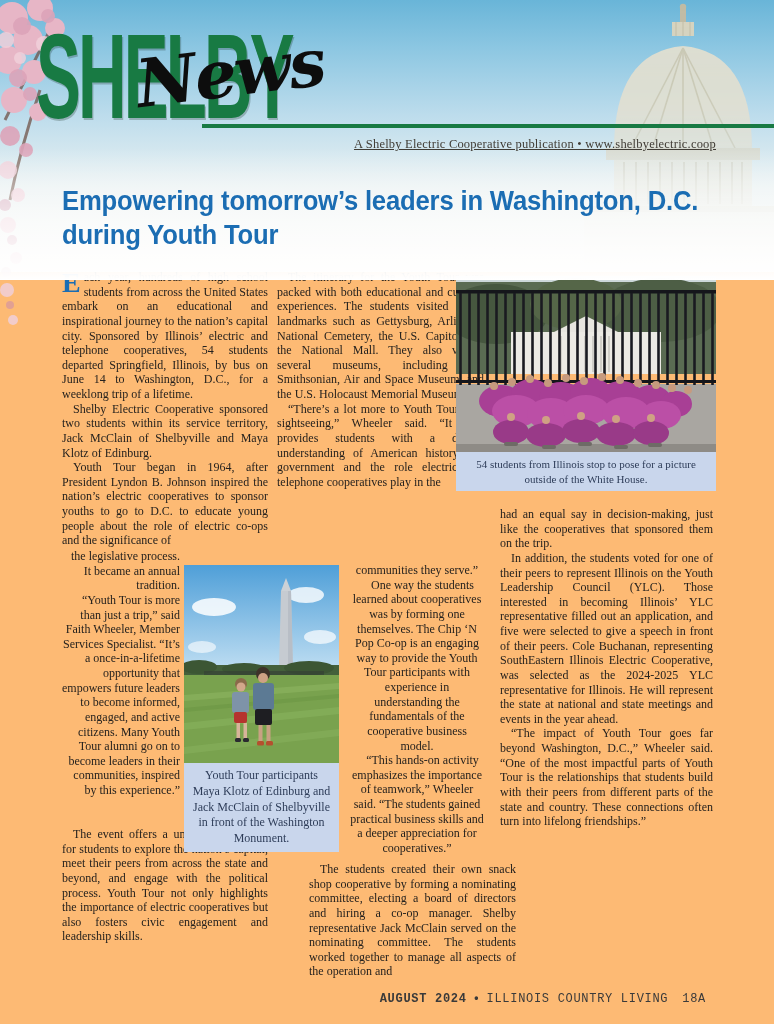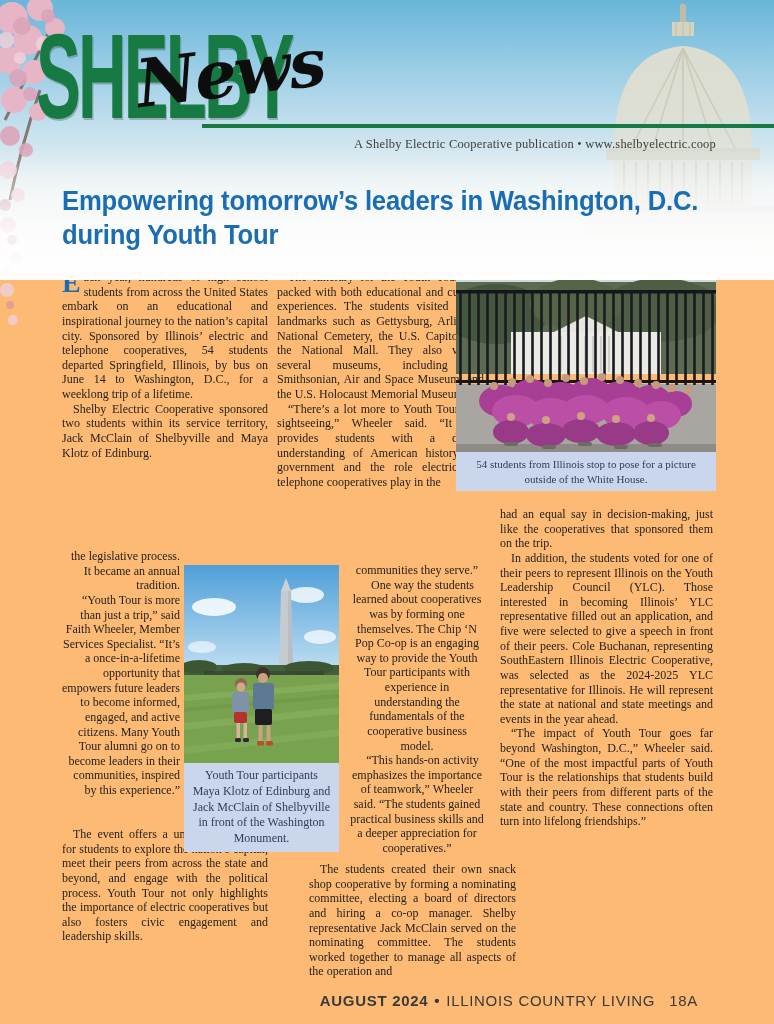--- a/index.html
+++ b/index.html
@@ -32,21 +32,21 @@
   }
   .brand-script {
     position:absolute; left:136px; top:40px; z-index:6;
     font-family:"DejaVu Serif", serif; font-style:italic; font-weight:bold;
     font-size:66px; line-height:1; color:#0d0d0d; transform:rotate(-7deg);
     letter-spacing:-2px;
   }
   .green-rule { position:absolute; left:202px; right:0; top:124px; height:4px; background:#187a43; z-index:5; }
   .tagline {
     position:absolute; right:58px; top:137px; z-index:6;
-    font-size:12.5px; color:#403c35; letter-spacing:.2px;
+    font-size:12.5px; color:#403c35; letter-spacing:.2px;text-decoration:underline;
   }
   .headline {
     position:absolute; left:62px; top:184px; width:740px; z-index:7;
     font-family:"Liberation Sans", sans-serif; font-weight:bold;
     font-size:28.5px; line-height:1.18; color:#1b6db3; letter-spacing:-.2px;
     transform:scaleX(.9); transform-origin:left top;
   }
   
   .tx { position:absolute; font-size:12px; line-height:1.22; text-align:justify; }
   .tx p { margin:0; }
@@ -69,22 +69,22 @@
   #photo-mon { left:184px; top:565px; width:155px; height:198px; }
   .caption {
     position:absolute; background:#c9d6ec; color:#2e3d59;
     text-align:center; line-height:1.32;
     padding:5px 8px;
   }
   #cap-wh  { left:456px; top:452px; width:260px; font-size:11px; }
   #cap-mon { left:184px; top:763px; width:155px; font-size:12px; }
   
   .footer {
-    position:absolute; right:76px; top:992px; z-index:8;
-    font-family:Liberation Sans, sans-serif; font-size:15px;
+    position:absolute; right:68px; top:992px; z-index:8;
+    font-family:Liberation Mono, monospace; font-size:12px;
     letter-spacing:.7px; color:#3a3a3a; white-space:nowrap;
   }
   .footer .issue { font-weight:bold; }
   .footer .dot { margin:0 6px; font-weight:bold; }
   .footer .pagenum { margin-left:14px; }
 </style>
 </head>
 <body>
 
 <div class="page">
@@ -173,20 +173,21 @@
     <div class="green-rule"></div>
     <div class="brand">SHELBY</div>
     <div class="brand-script">News</div>
     <div class="tagline">A Shelby Electric Cooperative publication • www.shelbyelectric.coop</div>
     <h1 class="headline">Empowering tomorrow’s leaders in Washington, D.C. during Youth Tour</h1>
   </div>
 
   <div class="tx" id="col1a">
     <p><span class="dropcap">E</span><span>ach year, hundreds of high school students from across the United States embark on an educational and inspirational journey to the nation’s capital city. Sponsored by Illinois’ electric and telephone cooperatives, 54 students departed Springfield, Illinois, by bus on June 14 to Washington, D.C., for a weeklong trip of a lifetime.</span></p>
     <p class="ind">Shelby Electric Cooperative sponsored two students within its service territory, Jack McClain of Shelbyville and Maya Klotz of Edinburg.</p>
+    <p class="ind">Youth Tour began in 1964, after President Lyndon B. Johnson inspired the nation’s electric cooperatives to sponsor youths to go to D.C. to educate young people about the role of electric co-ops and the significance of</p>
   </div>
   <div class="tx narrow" id="col1b">
     <p>the legislative process. It became an annual tradition.</p>
     <p class="ind">“Youth Tour is more than just a trip,” said Faith Wheeler, Member Services Specialist. “It’s a once-in-a-lifetime opportunity that empowers future leaders to become informed, engaged, and active citizens. Many Youth Tour alumni go on to become leaders in their communities, inspired by this experience.”</p>
   </div>
   <div class="tx" id="col1c">
     <p class="ind">The event offers a unique opportunity for students to explore the nation’s capital, meet their peers from across the state and beyond, and engage with the political process. Youth Tour not only highlights the importance of electric cooperatives but also fosters civic engagement and leadership skills.</p>
   </div>
 
   <div class="tx" id="col2a">

